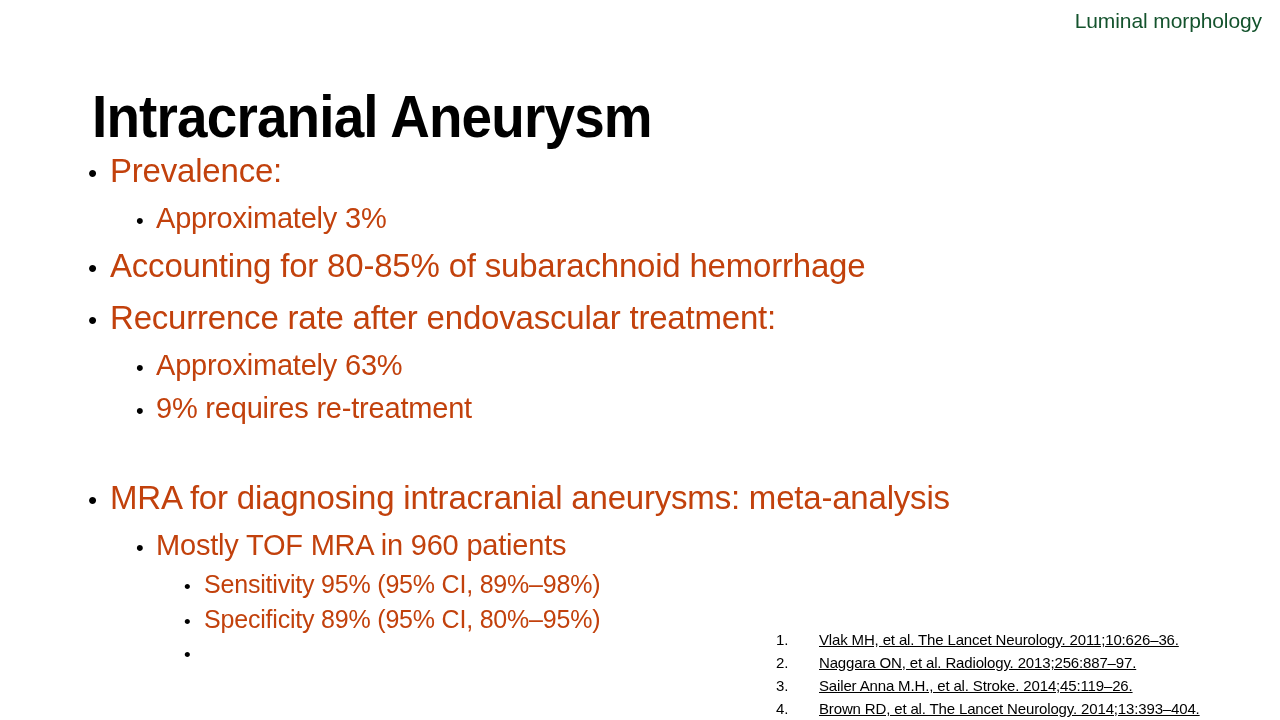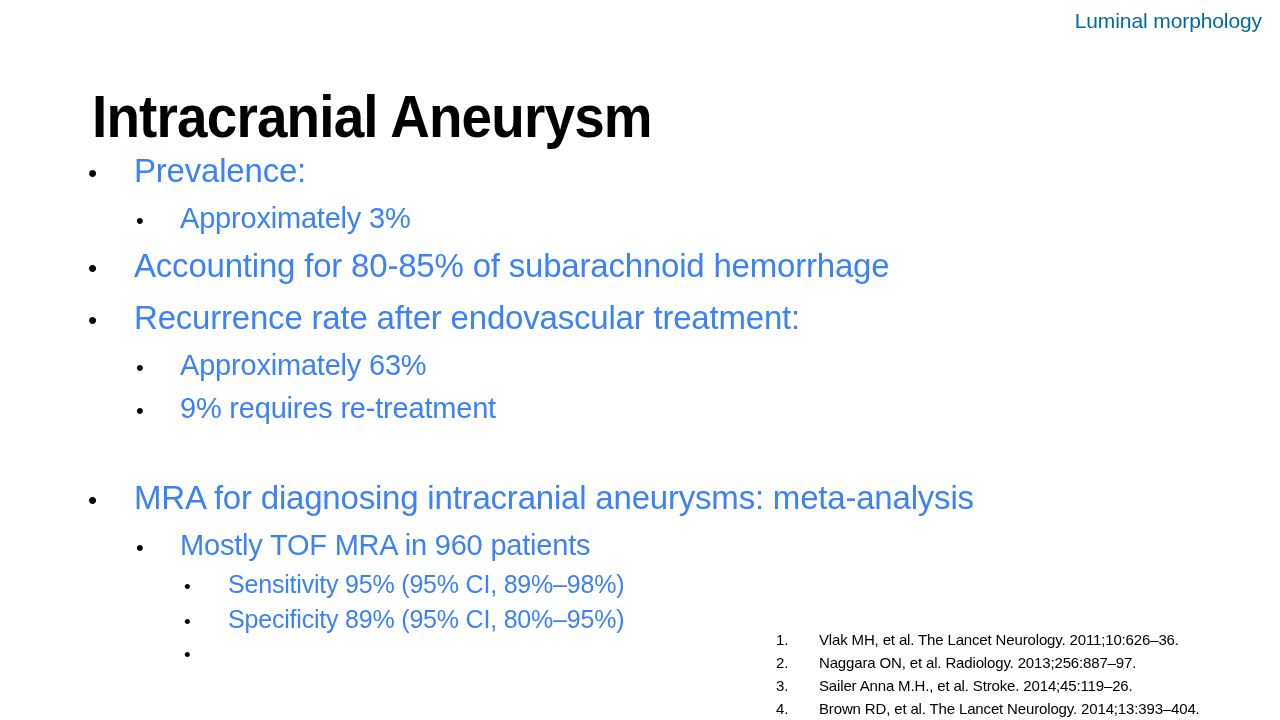--- a/index.html
+++ b/index.html
@@ -23,21 +23,21 @@
   }
 
   
   .slide-header {
     position: absolute;
     top: 8px;
     right: 18px;
     font-size: 21px;
     line-height: 26px;
     letter-spacing: -0.1px;
-    color: #0369a1;
+    color: #14532d;
     white-space: nowrap;
   }
 
   
   .slide-title {
     position: absolute;
     left: 92px;
     top: 44px;
     font-size: 59px;
     line-height: 66px;
@@ -63,22 +63,21 @@
   }
   .bullet-mark {
     flex: none;
     display: inline-block;
     text-align: left;
     color: #000000;
   }
   .bullet-text {
     display: inline-block;
     letter-spacing: -0.2px;
-    color: #3b82f6;
-    margin-left: 24px;
+    color: #c2410c;
   }
 
   
   .lvl1 {
     padding-left: 0px;
     font-size: 33px;
     line-height: 49px;
   }
   .lvl1 .bullet-mark { width: 22px; font-size: 26px; }
 
@@ -115,21 +114,21 @@
     line-height: 23px;
     letter-spacing: -0.15px;
     white-space: nowrap;
     color: #000000;
   }
   .ref-num {
     flex: none;
     width: 43px;
     text-align: left;
   }
-  .ref-text { display: inline-block; }
+  .ref-text { display: inline-block; text-decoration: underline; }
 </style>
 </head>
 <body>
 
 <div class="slide">
 
   <div class="slide-header">Luminal morphology</div>
 
   <h1 class="slide-title">Intracranial Aneurysm</h1>
 

